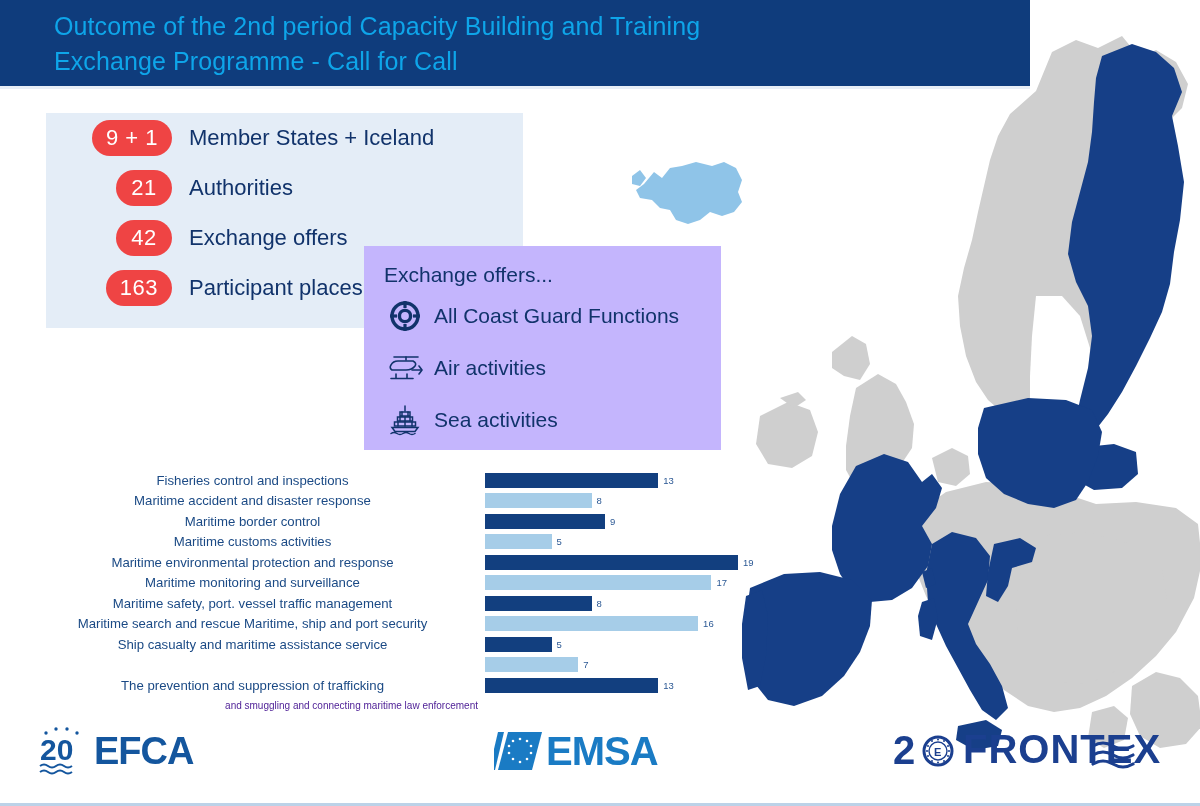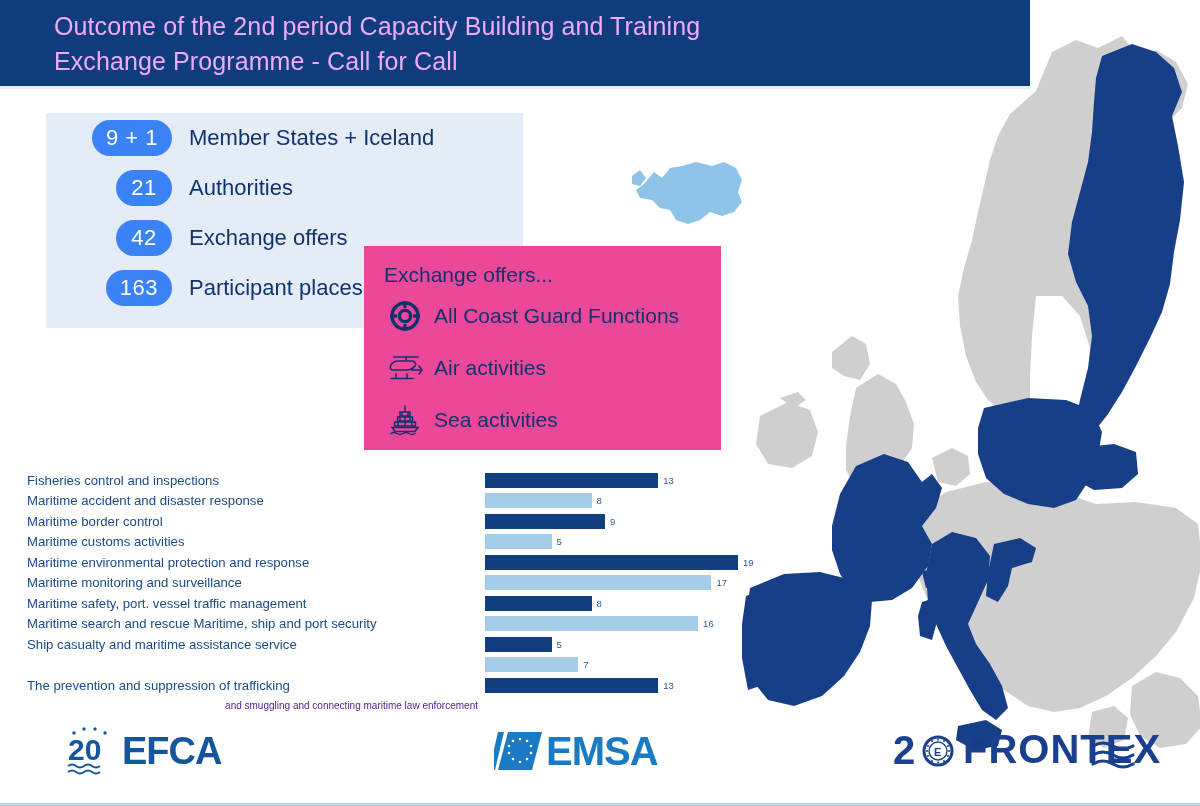--- a/index.html
+++ b/index.html
@@ -15,69 +15,69 @@
   
   #map-layer { position: absolute; left: 0; top: 0; width: 1200px; height: 806px; }
   #map-layer svg { position: absolute; right: -6px; top: -4px; }
 
   
   #header {
     position: absolute; left: 0; top: 0; width: 1030px; height: 86px;
     background: #0f3c7c; z-index: 5;
   }
   #header .title {
-    color: #f0abfc; font-size: 25px; line-height: 35px;
+    color: #0ea5e9; font-size: 25px; line-height: 35px;
     padding: 9px 0 0 54px; font-weight: 400; letter-spacing: .1px;
   }
   #header .title .l2 { display: block; }
   #thin-rule { position: absolute; left: 0; top: 86px; width: 1030px; height: 3px; background: #e8eef6; z-index: 5; }
 
   
   #stats-panel {
     position: absolute; left: 46px; top: 113px; width: 477px; height: 215px;
     background: #e4edf7; z-index: 6;
   }
   .stat-row { display: flex; align-items: center; height: 50px; margin-left: 20px; }
   .pill {
-    background: #3b82f6; color: #ffffff; border-radius: 999px;
+    background: #ef4444; color: #ffffff; border-radius: 999px;
     height: 36px; min-width: 56px; display: flex; align-items: center;
     justify-content: center; font-size: 22px; padding: 0 14px; letter-spacing: .5px; text-align: center;
   }
   .pill-wrap { width: 106px; display: flex; justify-content: flex-end; }
   .stat-label { font-size: 22px; color: #11336b; margin-left: 17px; }
 
   
   #offers-panel {
     position: absolute; left: 364px; top: 246px; width: 357px; height: 204px;
-    background: #ec4899; z-index: 7;
+    background: #c4b5fd; z-index: 7;
   }
   #offers-title { font-size: 21px; color: #11336b; padding: 17px 0 0 20px; }
   .offer-row { display: flex; align-items: center; height: 47px; margin: 5px 0 0 18px; }
   .offer-icon { width: 46px; height: 38px; display: flex; align-items: center; justify-content: center; }
   .offer-label { font-size: 21px; color: #11336b; margin-left: 6px; }
 
   
   #chart { position: absolute; left: 0px; top: 470px; width: 790px; height: 240px; z-index: 8; }
   .bar-row { display: flex; align-items: center; height: 20.5px; }
   .bar-label {
-    width: 485px; text-align: left; font-size: 13.2px; color: #1b4a85;
+    width: 485px; text-align: center; font-size: 13.2px; color: #1b4a85;
     padding-right: 7px; white-space: nowrap; padding-left: 27px;
   }
   .bar-track { flex: 1; display: flex; align-items: center; height: 100%; }
   .bar {
     height: 15px; background: #123f7f;
   }
   .bar.light { background: #a6cde8; }
   .bar-value { font-size: 9.5px; color: #2b5894; margin-left: 5px; }
   .label-cont { width: 485px; text-align: right; font-size: 10px; color: #4c1d95; padding-right: 7px; white-space: nowrap; }
 
   
   #logos { position: absolute; left: 0; top: 722px; width: 1200px; height: 72px; z-index: 9; }
   .logo { position: absolute; display: flex; align-items: center; }
-  #logo-efca { left: 62px; top: 2px; }
+  #logo-efca { left: 34px; top: 2px; }
   #logo-emsa { left: 494px; top: 6px; }
   #logo-frontex { left: 893px; top: 2px; }
   .logo-word { font-weight: bold; letter-spacing: -1px; }
   #efca-word { font-size: 38px; color: #14569e; margin-left: 2px; }
   #emsa-word { font-size: 40px; color: #1a7bc4; }
   #frontex-word { font-size: 40px; color: #1b3f8f; margin-left: 8px; letter-spacing: 1px; }
   #bottom-rule { position: absolute; left: 0; top: 803px; width: 1200px; height: 3px; background: #bcd2e8; z-index: 10; }
 </style>
 </head>
 <body>

